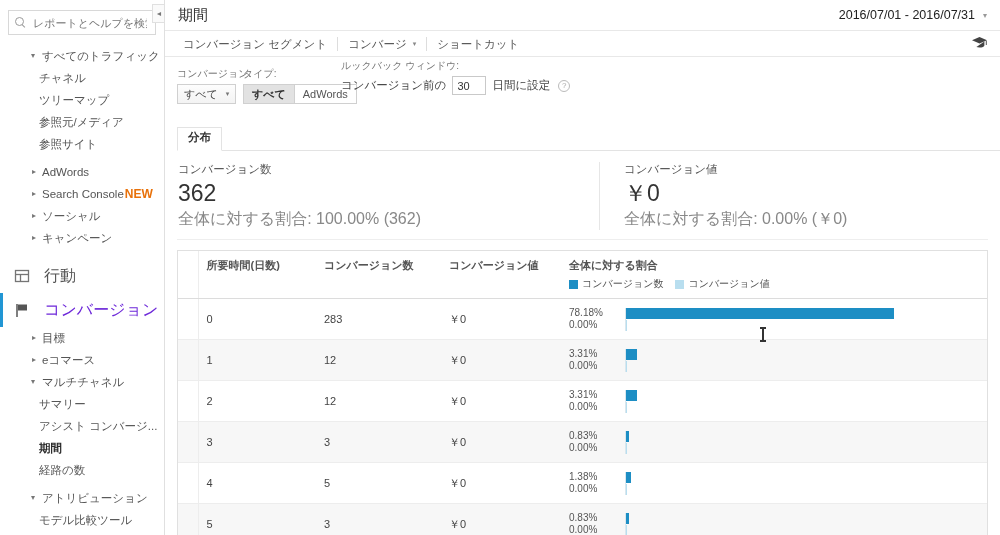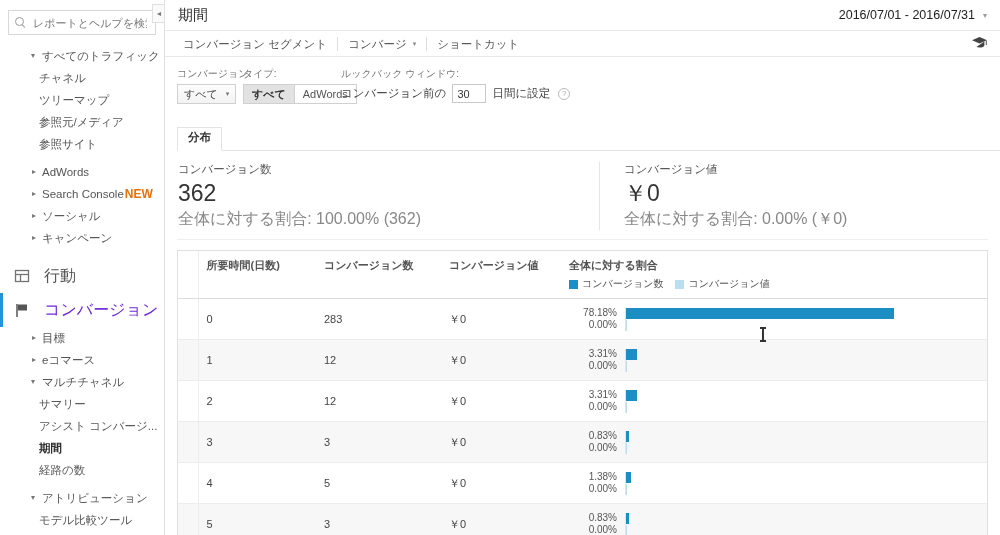--- a/index.html
+++ b/index.html
@@ -170,21 +170,21 @@
   
   .filters {
     padding: 10px 0 0 12px;
     position: relative;
     height: 70px;
   }
   .f-group { position: absolute; }
   .f-label { font-size: 10px; color: #777; margin-bottom: 3px; }
   .f-conv { left: 12px; top: 10px; }
   .f-type { left: 78px; top: 10px; }
-  .f-look { left: 176px; top: 10px; }
+  .f-look { left: 176px; top: 2px; }
 
   .sel-btn {
     display: inline-flex; align-items: center;
     justify-content: space-between;
     min-width: 48px; height: 20px;
     border: 1px solid #d0d0d0;
     background: linear-gradient(#fdfdfd,#f3f3f3);
     font-size: 11px; color: #444;
     padding: 0 6px;
     cursor: pointer;
@@ -318,21 +318,20 @@
   .col-val  { width: 120px; }
   .col-pct  { width: auto; }
   td.cb, th.cb { border-right: 1px solid #ededed; }
   .legend { display: flex; align-items: center; margin-top: 4px; font-weight: normal; }
   .lg-sq { width: 9px; height: 9px; margin-right: 4px; display: inline-block; }
   .lg-txt { font-size: 10px; color: #555; margin-right: 12px; }
 
   .pctcell { display: flex; align-items: center; }
   .pctnums {
     width: 48px;
-    text-align: right;
     margin-right: 8px;
     flex: 0 0 48px;
   }
   .pctnums div { font-size: 10px; color: #555; line-height: 12px; }
   .bars { flex: 1; position: relative; }
   .bar1 { height: 11px; background: #1d8ec4; }
   .bar2 { height: 11px; background: #b8deef; margin-top: 1px; min-width: 1px; }
   .barbox { border-left: 1px solid #d9e7ee; padding-left: 0; }
 
   

